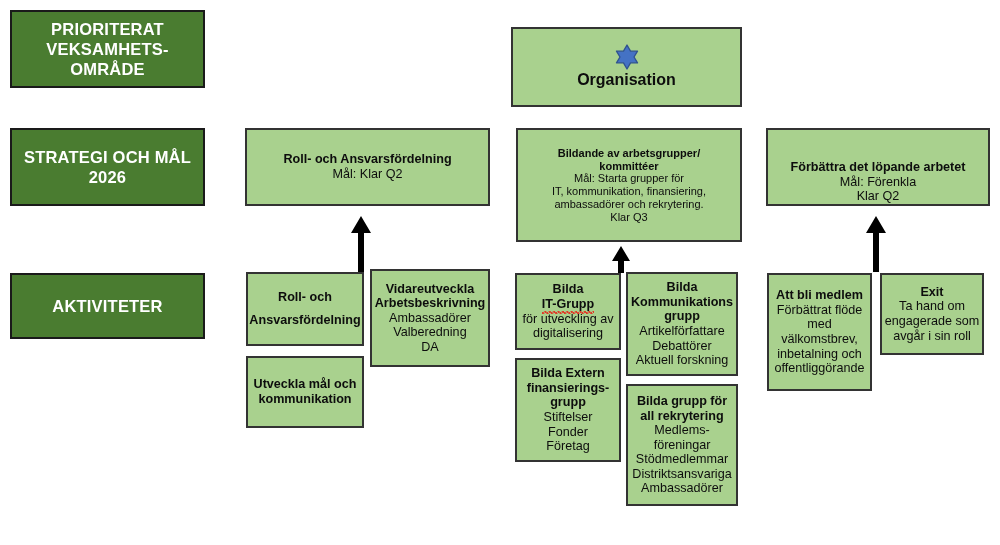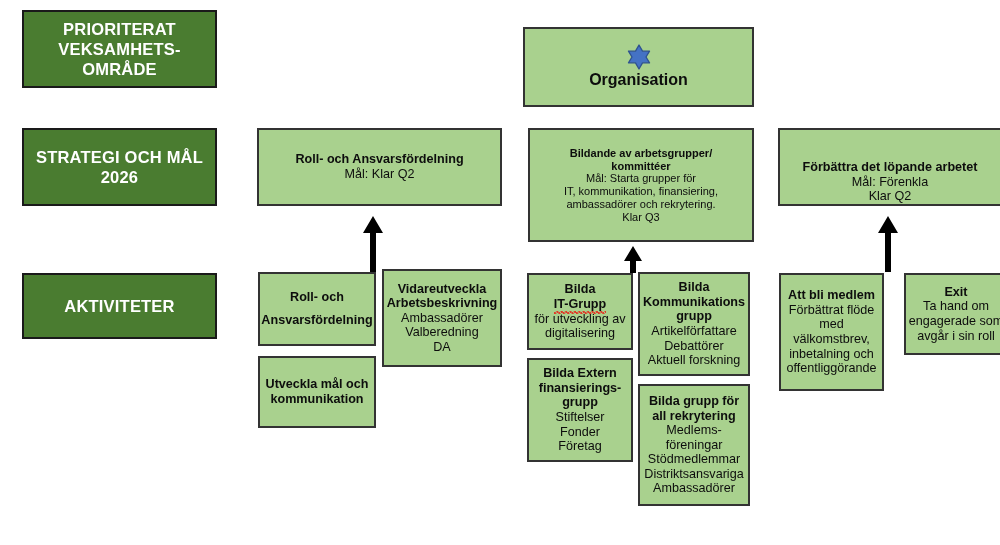--- a/index.html
+++ b/index.html
@@ -11,21 +11,21 @@
     width: 1000px;
     height: 545px;
     position: relative;
     font-family: "Liberation Sans", sans-serif;
     color: #0d0d0d;
     overflow: hidden;
   }
 
   #canvas {
     position: absolute;
-    left: 12px; top: 0;
+    left: 0; top: 0;
     width: 894px;
     height: 545px;
   }
 
   
   .box {
     position: absolute;
     box-sizing: border-box;
     display: flex;
     flex-direction: column;
@@ -219,20 +219,20 @@
 
   <div class="box g-box" style="left:767px; top:273px; width:105px; height:118px;">
     <span class="ttl">Att bli medlem</span>
     <span class="sub">Förbättrat flöde</span>
     <span class="sub">med</span>
     <span class="sub">välkomstbrev,</span>
     <span class="sub">inbetalning och</span>
     <span class="sub">offentliggörande</span>
   </div>
 
-  <div class="box g-box" style="left:880px; top:273px; width:104px; height:82px;margin-left:12px;">
+  <div class="box g-box" style="left:880px; top:273px; width:104px; height:82px;">
     <span class="ttl">Exit</span>
     <span class="sub">Ta hand om</span>
     <span class="sub">engagerade som</span>
     <span class="sub">avgår i sin roll</span>
   </div>
 
 </div>
 
 </body></html>

